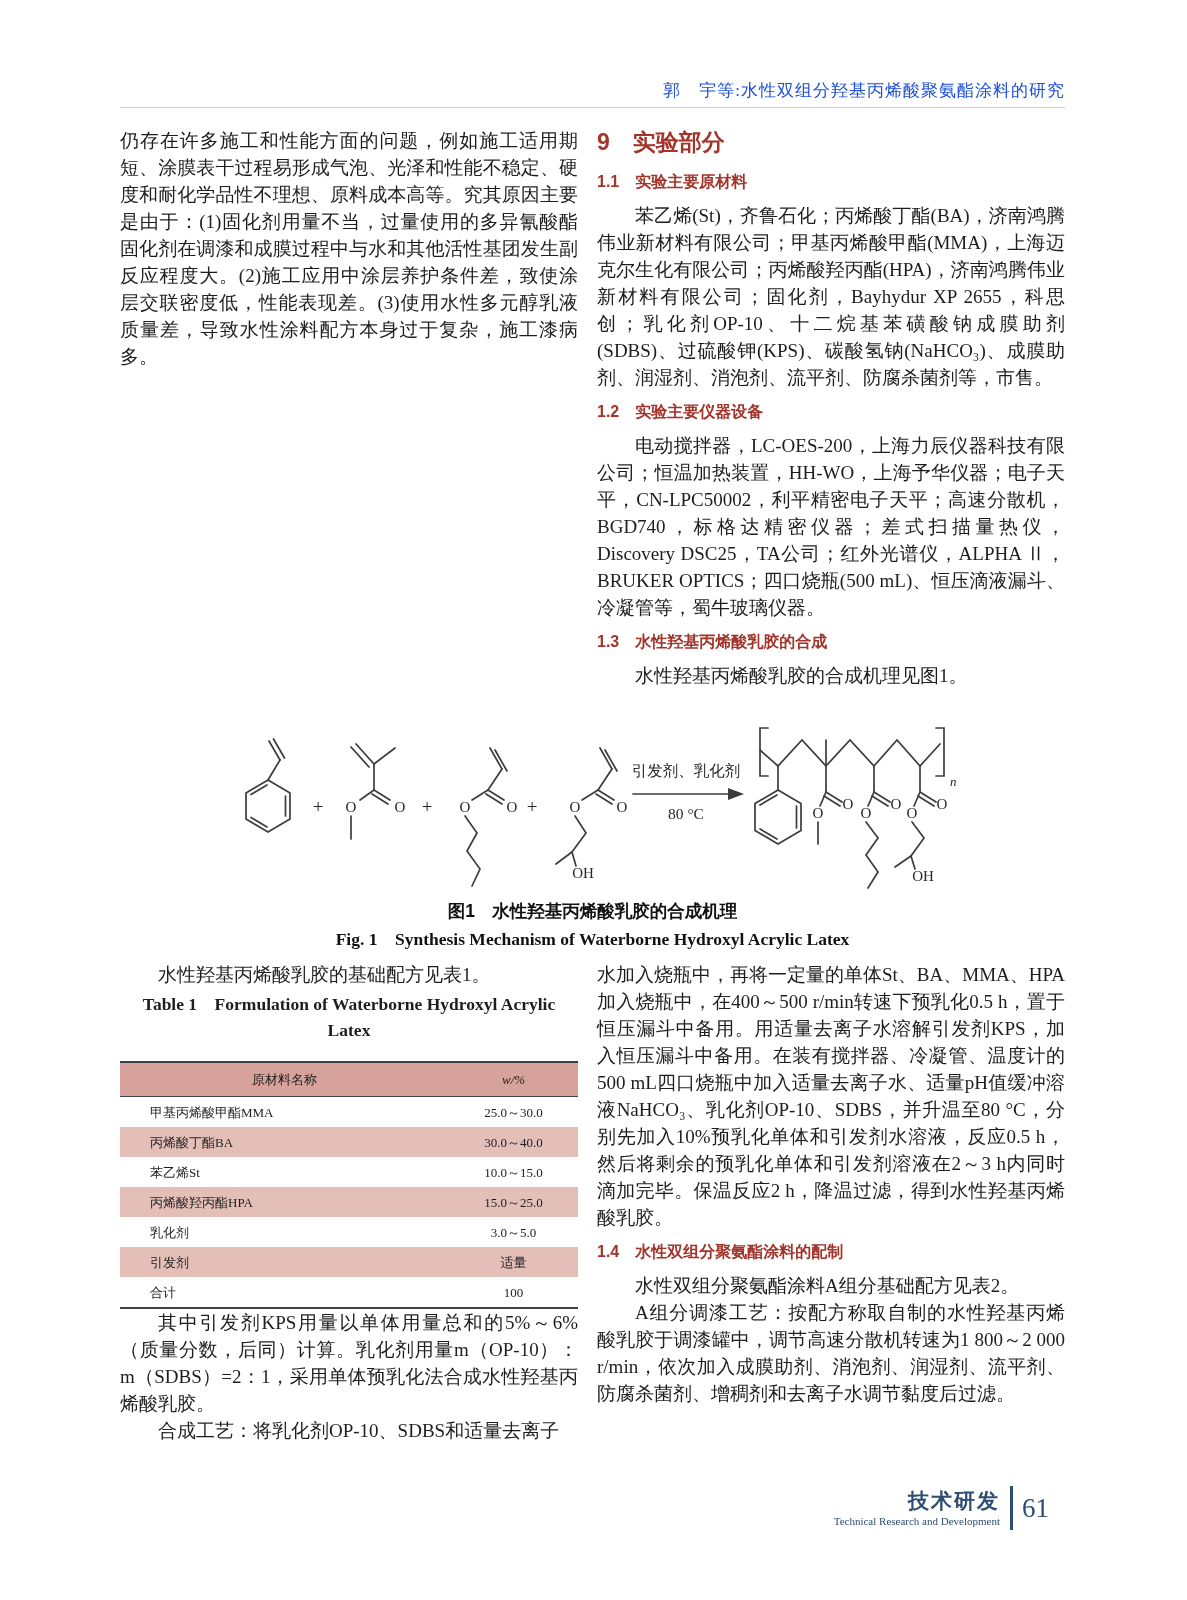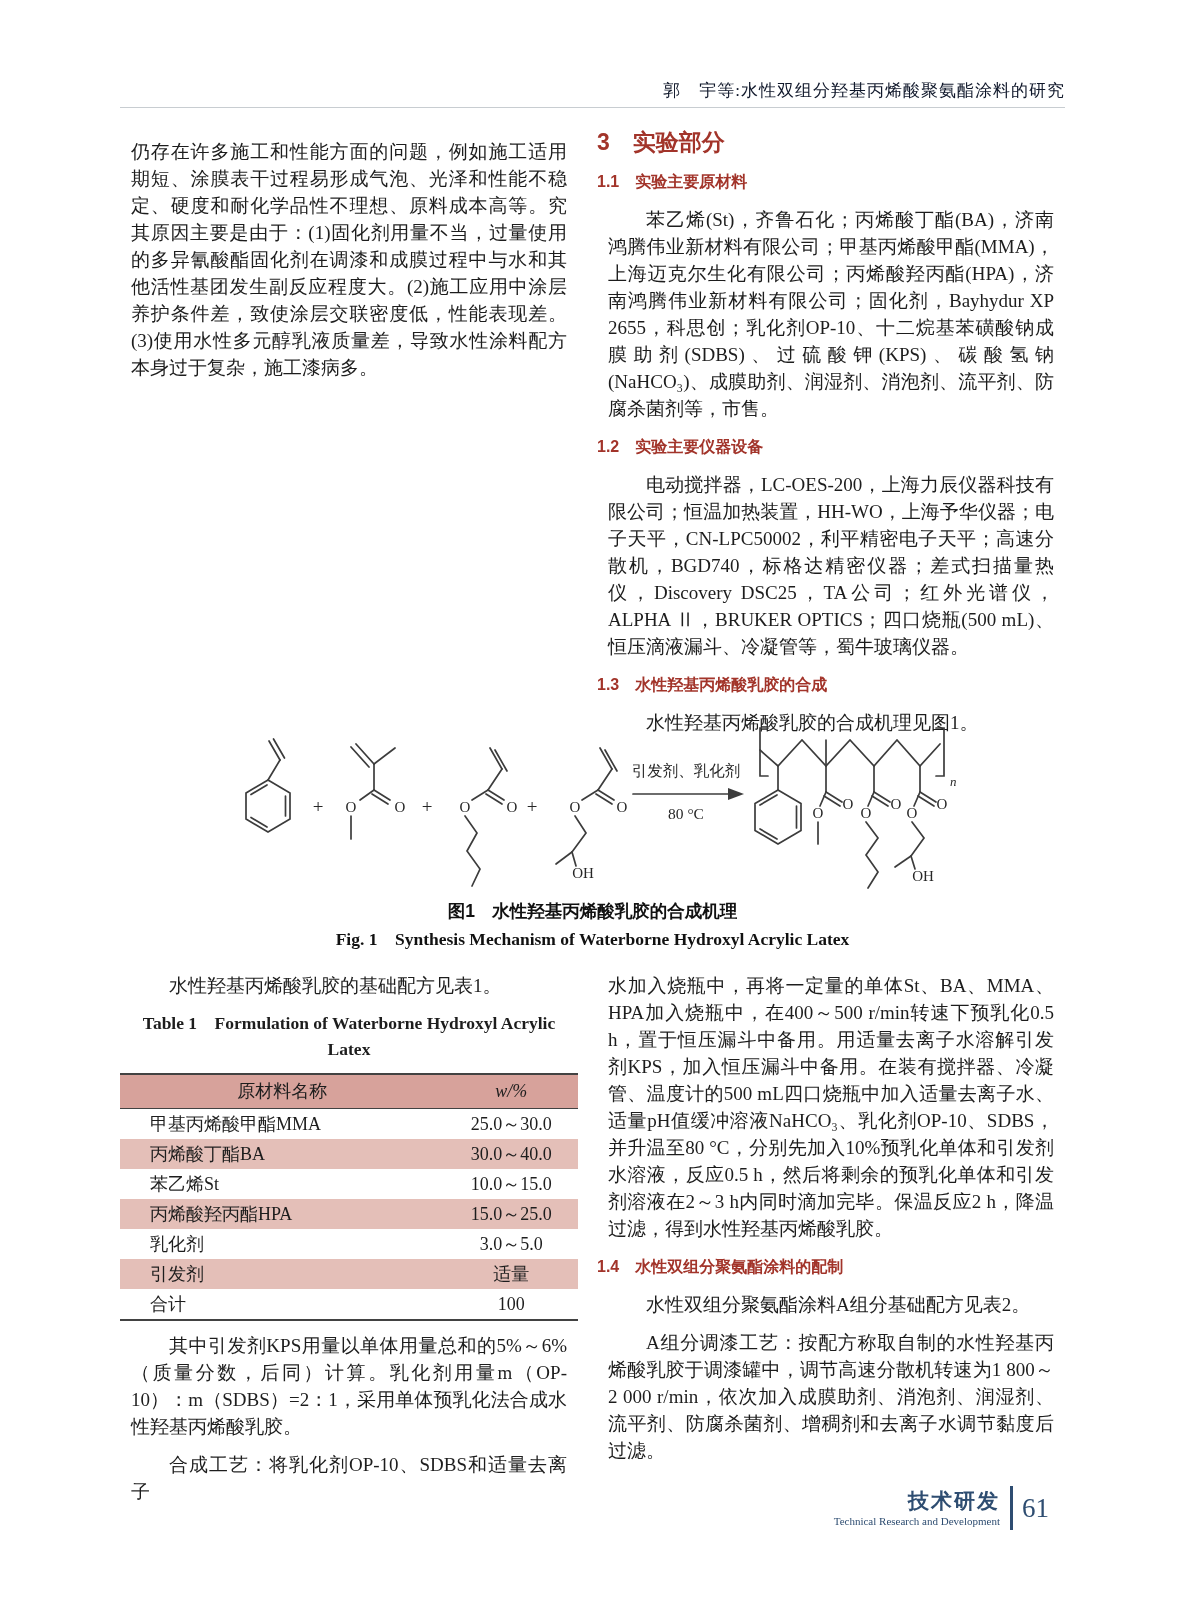--- a/index.html
+++ b/index.html
@@ -3,27 +3,27 @@
 <meta charset="utf-8">
 <style>
   html,body { margin:0; padding:0; background:#ffffff; }
   .page {
     position:relative; width:1187px; height:1600px; background:#ffffff;
     font-family:"Liberation Serif", serif; color:#1d1d1d; overflow:hidden;
   }
   
   .running-head {
     position:absolute; top:79px; left:120px; width:945px;
-    text-align:right; font-size:17px; color:#0f172a; letter-spacing:1px;
+    text-align:right; font-size:17px; color:#1d4ed8; letter-spacing:1px;
   }
   .head-rule { position:absolute; top:107px; left:120px; width:945px; height:1px; background:#c8cdd1; }
 
   
   .col { position:absolute; font-size:19px; line-height:27px; text-align:justify; }
-  .col p { margin:11px; }
+  .col p { margin:0; }
   .indent { text-indent:2em; }
   #col-left-top  { left:120px; top:127px; width:458px; }
   #col-right-top { left:597px; top:127px; width:468px; }
   #col-left-bot  { left:120px; top:961px; width:458px; }
   #col-right-bot { left:597px; top:961px; width:468px; }
 
   .h1sec {
     font-family:"Liberation Sans", sans-serif; font-weight:bold;
     font-size:23px; color:#a2342a; margin:2px 0 12px 0; text-align:left;
   }
@@ -51,21 +51,21 @@
   
   .tbl-title-zh {
     text-align:center; font-family:"Liberation Sans", sans-serif; font-weight:bold;
     font-size:17.5px; margin-top:10px; line-height:24px;
   }
   .tbl-title-en {
     text-align:center; font-family:"Liberation Serif", serif; font-weight:bold;
     font-size:17.5px; margin-top:3px; line-height:26px;
   }
   table.formula {
-    width:100%; border-collapse:collapse; margin-top:11px; font-size:18px;
+    width:100%; border-collapse:collapse; margin-top:18px; font-size:13px;
     border-top:2px solid #424242; border-bottom:2px solid #424242;
   }
   table.formula thead tr { background:#d7a29b; border-bottom:1px solid #424242; }
   table.formula th { font-weight:normal; height:31px; text-align:center; }
   table.formula th.wcol { font-style:italic; }
   table.formula td { height:28px; }
   table.formula td.name { padding-left:30px; text-align:left; }
   table.formula td.val { text-align:center; }
   table.formula tbody tr:nth-child(even) { background:#e4bfb8; }
   .note { margin-top:12px; }
@@ -84,21 +84,21 @@
 <div class="page">
 
   <div class="running-head">郭　宇等:水性双组分羟基丙烯酸聚氨酯涂料的研究</div>
   <div class="head-rule"></div>
 
   <div class="col" id="col-left-top">
     <p>仍存在许多施工和性能方面的问题，例如施工适用期短、涂膜表干过程易形成气泡、光泽和性能不稳定、硬度和耐化学品性不理想、原料成本高等。究其原因主要是由于：(1)固化剂用量不当，过量使用的多异氰酸酯固化剂在调漆和成膜过程中与水和其他活性基团发生副反应程度大。(2)施工应用中涂层养护条件差，致使涂层交联密度低，性能表现差。(3)使用水性多元醇乳液质量差，导致水性涂料配方本身过于复杂，施工漆病多。</p>
   </div>
 
   <div class="col" id="col-right-top">
-    <div class="h1sec">3　实验部分</div>
+    <div class="h1sec">9　实验部分</div>
     <div class="h2sec">1.1　实验主要原材料</div>
     <p class="indent">苯乙烯(St)，齐鲁石化；丙烯酸丁酯(BA)，济南鸿腾伟业新材料有限公司；甲基丙烯酸甲酯(MMA)，上海迈克尔生化有限公司；丙烯酸羟丙酯(HPA)，济南鸿腾伟业新材料有限公司；固化剂，Bayhydur XP 2655，科思创；乳化剂OP-10、十二烷基苯磺酸钠成膜助剂(SDBS)、过硫酸钾(KPS)、碳酸氢钠(NaHCO₃)、成膜助剂、润湿剂、消泡剂、流平剂、防腐杀菌剂等，市售。</p>
     <div class="h2sec">1.2　实验主要仪器设备</div>
     <p class="indent">电动搅拌器，LC-OES-200，上海力辰仪器科技有限公司；恒温加热装置，HH-WO，上海予华仪器；电子天平，CN-LPC50002，利平精密电子天平；高速分散机，BGD740，标格达精密仪器；差式扫描量热仪，Discovery DSC25，TA公司；红外光谱仪，ALPHA Ⅱ，BRUKER OPTICS；四口烧瓶(500 mL)、恒压滴液漏斗、冷凝管等，蜀牛玻璃仪器。</p>
     <div class="h2sec">1.3　水性羟基丙烯酸乳胶的合成</div>
     <p class="indent">水性羟基丙烯酸乳胶的合成机理见图1。</p>
   </div>
 
   <svg id="figure1" viewBox="0 0 945 186" role="img">
 

